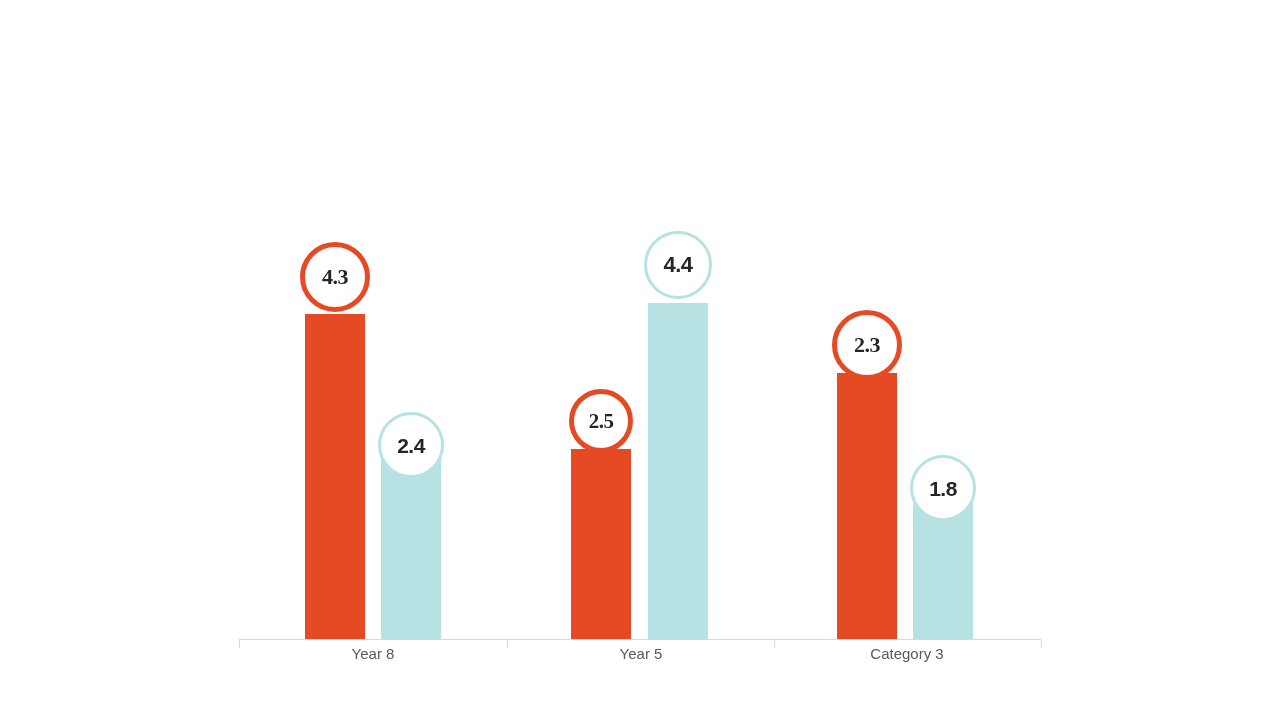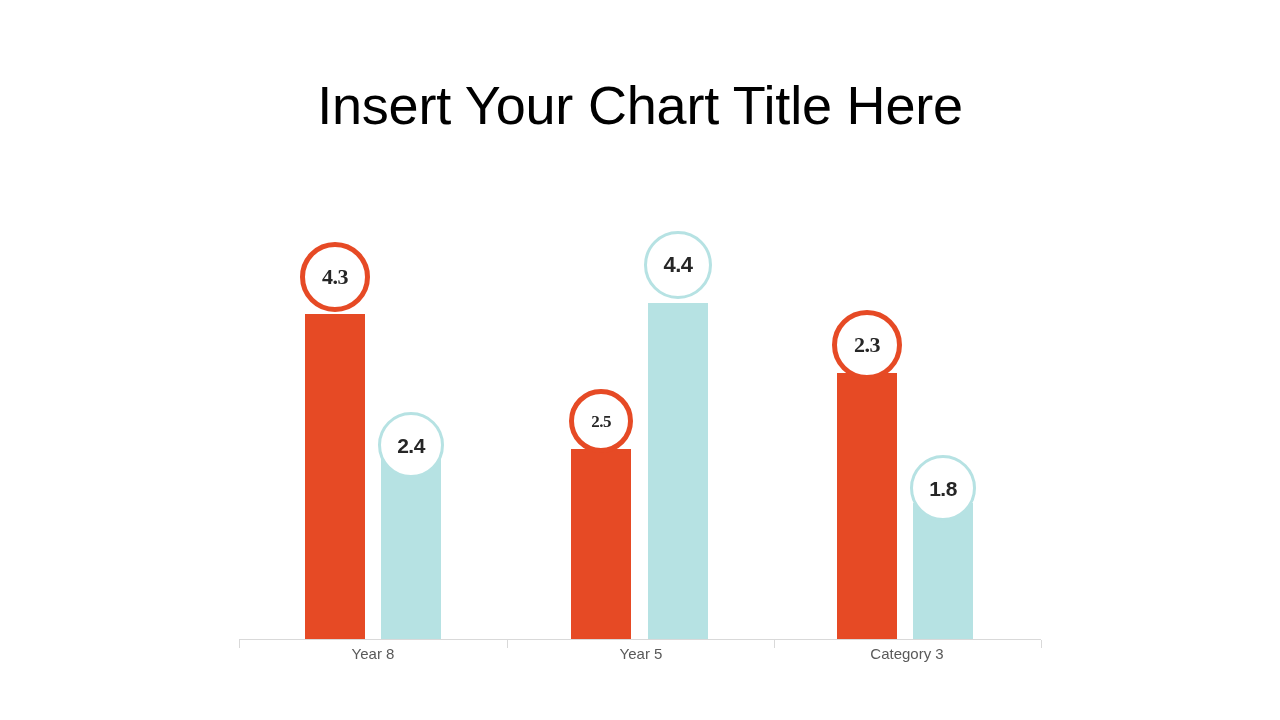--- a/index.html
+++ b/index.html
@@ -96,34 +96,33 @@
     font-size: 15px;
     color: #595959;
     white-space: nowrap;
   }
 </style>
 </head>
 <body>
 
 <div id="slide">
 
-  <div id="chart-title">Insert Your Chart Title Here</div>
 
   <div id="bars-layer">
       <div class="bar series-a" style="position: absolute; left: 305px; width: 60px; height: 325px; top: 314px;"></div>
       <div class="value-bubble series-a" style="width: 70px; height: 70px; left: 300px; top: 242px;">
         <span class="val-text" style="font-size: 22px;">4.3</span>
       </div>
       <div class="bar series-b" style="position: absolute; left: 381px; width: 60px; height: 182px; top: 457px;"></div>
       <div class="value-bubble series-b" style="width: 66px; height: 66px; left: 378px; top: 412px;">
         <span class="val-text" style="font-size: 21px;">2.4</span>
       </div>
       <div class="bar series-a" style="position: absolute; left: 571px; width: 60px; height: 190px; top: 449px;"></div>
       <div class="value-bubble series-a" style="width: 64px; height: 64px; left: 569px; top: 389px;">
-        <span class="val-text" style="font-size: 17px;">2.5</span>
+        <span class="val-text" style="font-size: 21px;">2.5</span>
       </div>
       <div class="bar series-b" style="position: absolute; left: 648px; width: 60px; height: 336px; top: 303px;"></div>
       <div class="value-bubble series-b" style="width: 68px; height: 68px; left: 644px; top: 231px; text-align: right;">
         <span class="val-text" style="font-size: 22px;">4.4</span>
       </div>
       <div class="bar series-a" style="position: absolute; left: 837px; width: 60px; height: 266px; top: 373px;"></div>
       <div class="value-bubble series-a" style="width: 70px; height: 70px; left: 832px; top: 310px;">
         <span class="val-text" style="font-size: 22px;">2.3</span>
       </div>
       <div class="bar series-b" style="position: absolute; left: 913px; width: 60px; height: 136px; top: 503px;"></div>

